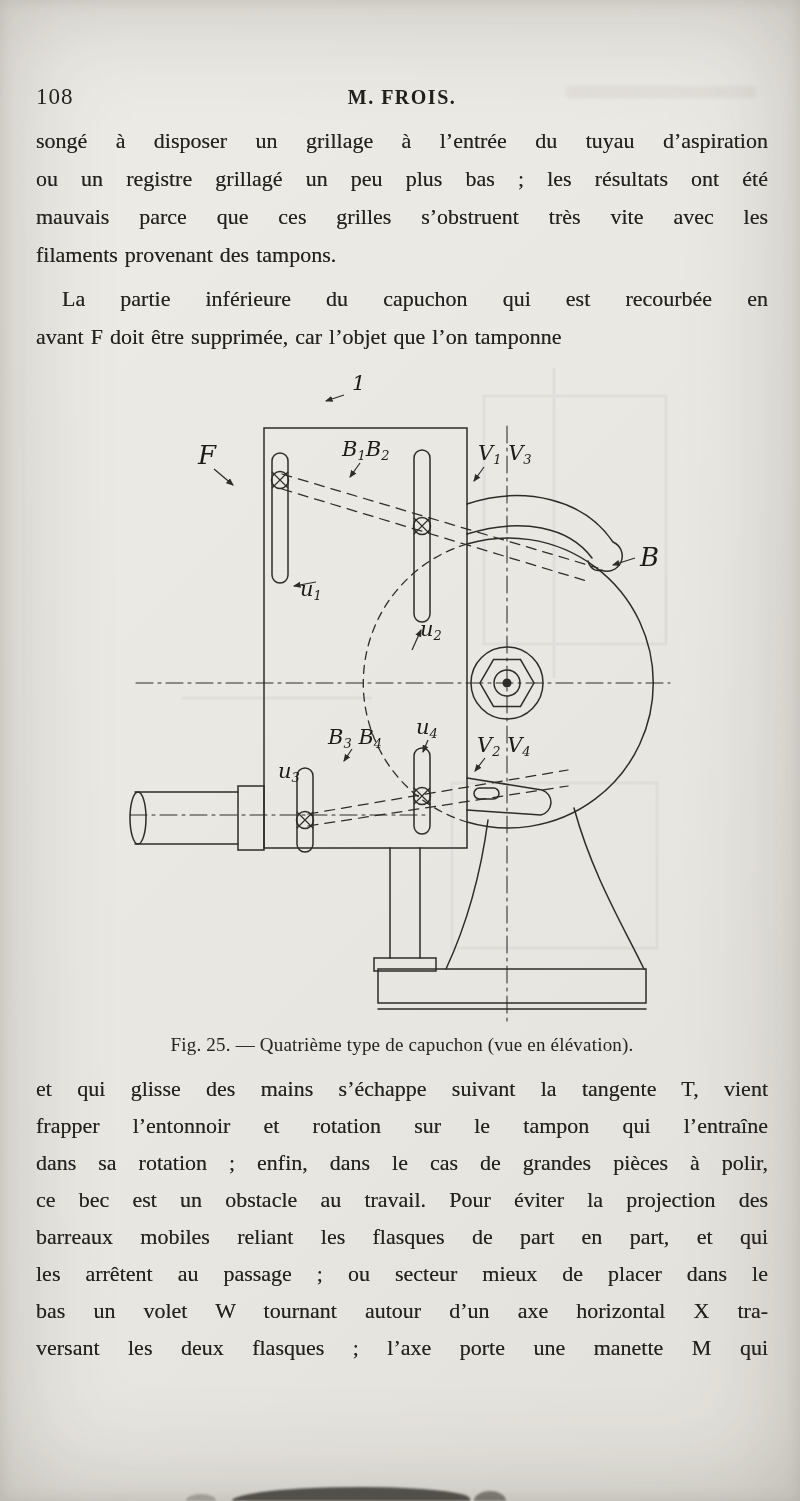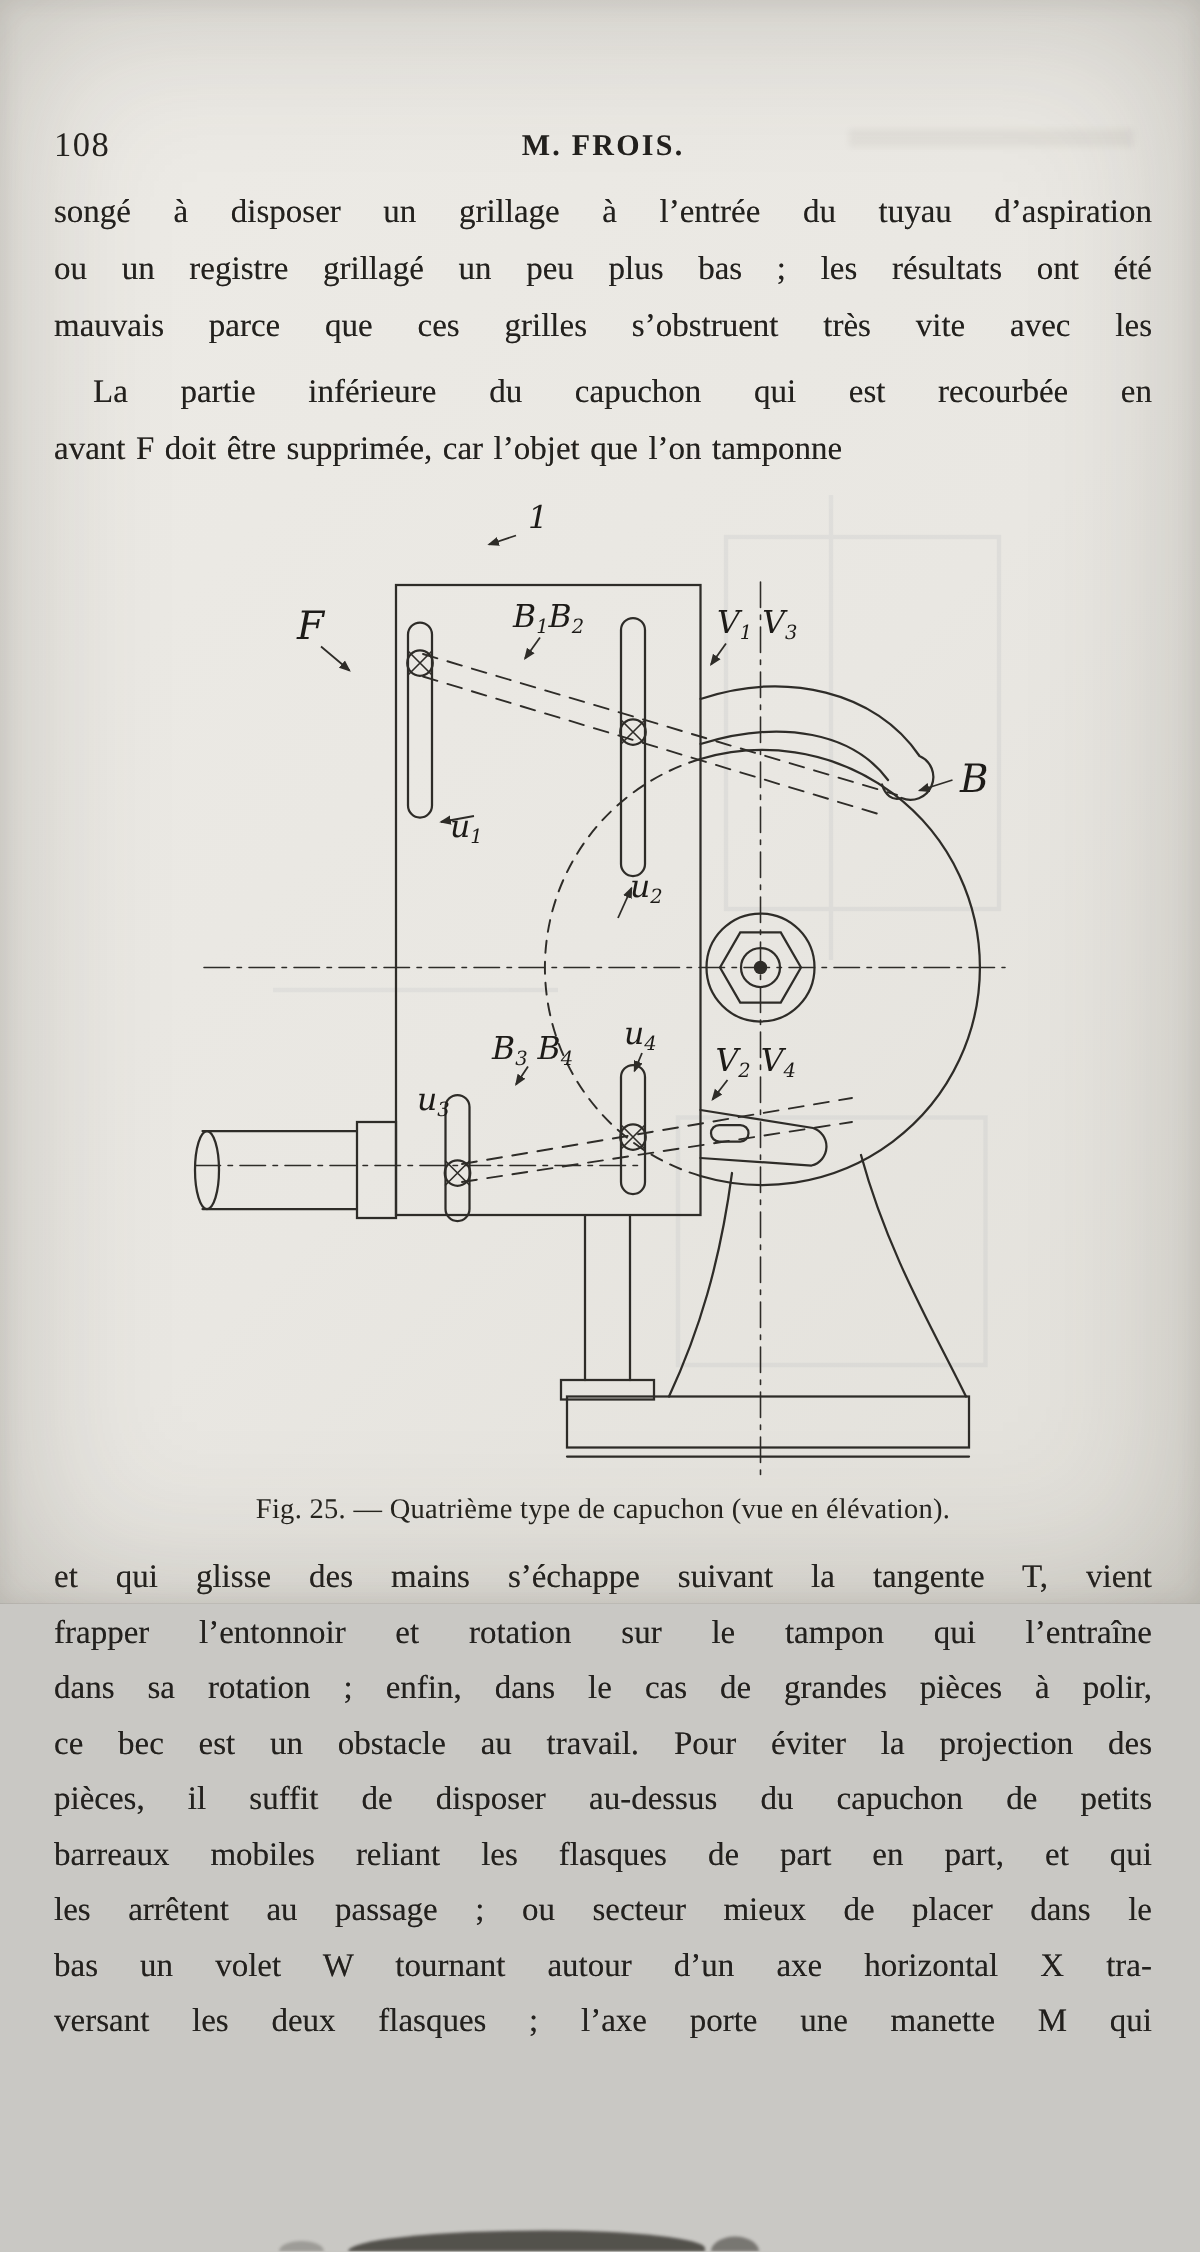--- a/index.html
+++ b/index.html
@@ -4,21 +4,21 @@
 <style>
   * { margin:0; padding:0; box-sizing:border-box; }
   html, body { width:800px; height:1501px; }
   body {
     font-family:"Liberation Serif","DejaVu Serif",serif;
     background:#c9c8c4;
     overflow:hidden;
   }
   .page {
     position:relative;
-    width:800px; height:1069px;
+    width:800px; height:1501px;
     background:linear-gradient(135deg,#edebe6 0%, #e9e7e2 55%, #e2e0da 100%);
     color:#23211e;
     padding:84px 32px 0 36px;
   }
   .page::after {
     content:""; position:absolute; inset:0; pointer-events:none;
     box-shadow:inset 0 0 110px rgba(70,64,54,.26), inset 0 0 16px rgba(70,64,54,.12);
   }
   .page-head { position:relative; height:32px; }
   .page-number { font-size:23px; letter-spacing:1px; }
@@ -68,20 +68,21 @@
 
   <header class="page-head">
     <span class="page-number">108</span>
     <span class="running-title">M. FROIS.</span>
   </header>
 
   <div class="para">
       <div class="tline">songé à disposer un grillage à l’entrée du tuyau d’aspiration</div>
       <div class="tline">ou un registre grillagé un peu plus bas ; les résultats ont été</div>
       <div class="tline">mauvais parce que ces grilles s’obstruent très vite avec les</div>
+      <div class="tline last">filaments provenant des tampons.</div>
     </div>
 
   <div class="para indent">
       <div class="tline">La partie inférieure du capuchon qui est recourbée en</div>
       <div class="tline last">avant F doit être supprimée, car l’objet que l’on tamponne</div>
     </div>
 
   <figure class="figure">
     <svg class="fig-svg" viewBox="0 0 560 660" width="560" height="660">
       <defs>
@@ -208,21 +209,20 @@
     </svg>
 
     <figcaption class="fig-caption">Fig. 25. — Quatrième type de capuchon (vue en élévation).</figcaption>
   </figure>
 
   <div class="para p3">
       <div class="tline">et qui glisse des mains s’échappe suivant la tangente T, vient</div>
       <div class="tline">frapper l’entonnoir et rotation sur le tampon qui l’entraîne</div>
       <div class="tline">dans sa rotation ; enfin, dans le cas de grandes pièces à polir,</div>
       <div class="tline">ce bec est un obstacle au travail. Pour éviter la projection des</div>
-      <div class="tline">pièces, il suffit de disposer au-dessus du capuchon de petits</div>
       <div class="tline">barreaux mobiles reliant les flasques de part en part, et qui</div>
       <div class="tline">les arrêtent au passage ; ou secteur mieux de placer dans le</div>
       <div class="tline">bas un volet W tournant autour d’un axe horizontal X tra-</div>
       <div class="tline">versant les deux flasques ; l’axe porte une manette M qui</div>
     </div>
 
   <div class="blot blot1"></div>
   <div class="blot blot2"></div>
   <div class="blot blot3"></div>
 

